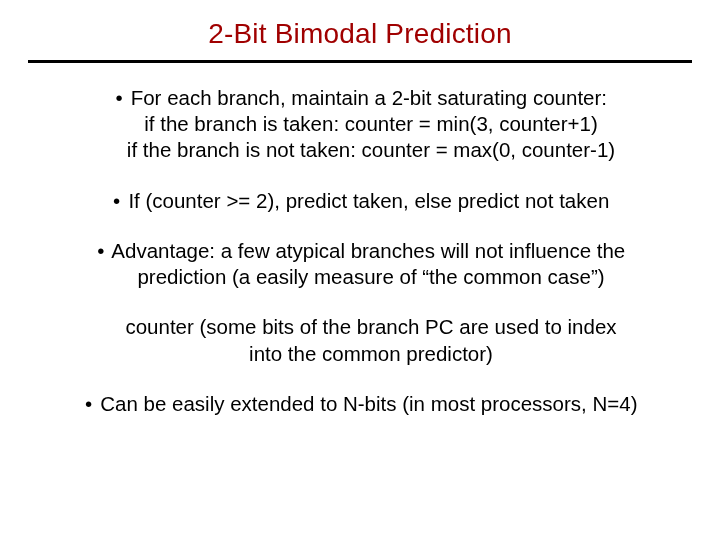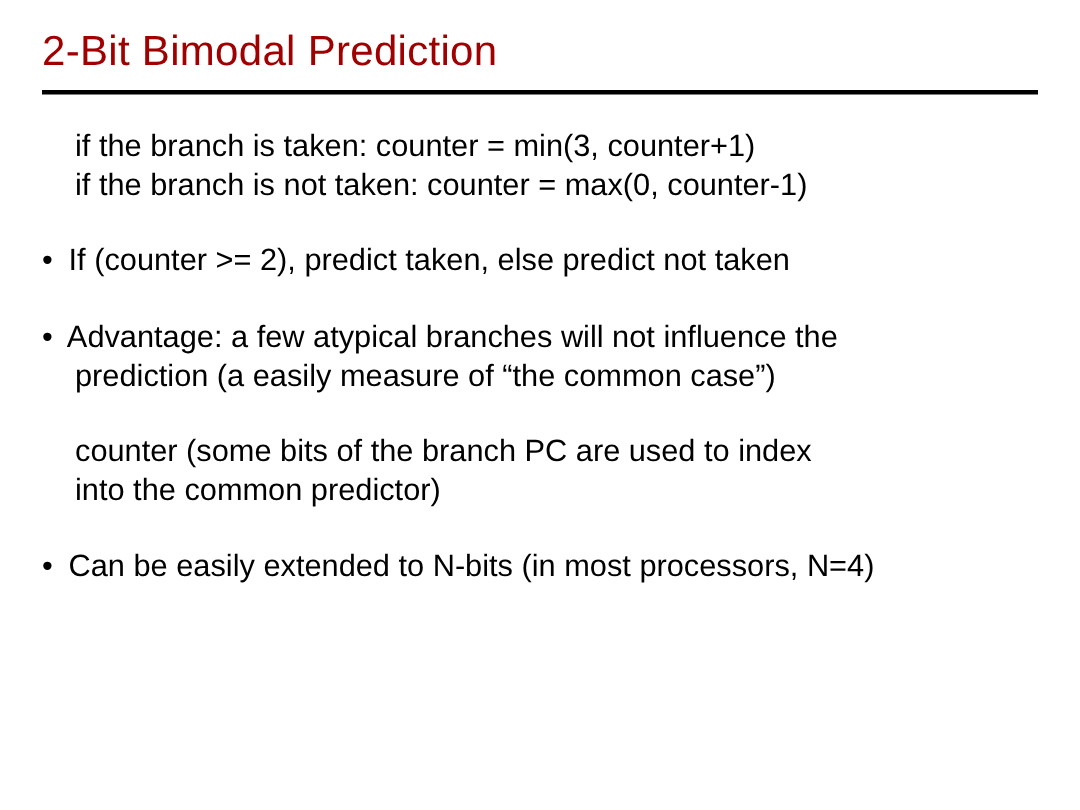--- a/index.html
+++ b/index.html
@@ -1,35 +1,36 @@
 <!DOCTYPE html>
 <html><head>
 <meta charset="utf-8">
 <style>
   * { margin: 0; padding: 0; box-sizing: border-box; }
   html, body { width: 720px; height: 540px; background: #fff; font-family: Arial, Helvetica, sans-serif; color: #000; }
-  .slide { width: 720px; height: 540px; position: relative; padding: 18px 28px 15px 28px; }
+  .slide { width: 720px; height: 540px; position: relative; padding: 18px 28px 15px 28px; text-align: center; }
   .title { font-size: 28px; font-weight: 400; color: #a00000; letter-spacing: 0.2px; }
   .rule { border: 0; border-top: 3px solid #000; margin: 10px 0 22px 0; }
   .body { font-size: 20.5px; line-height: 1.28; }
   .item { margin-bottom: 24px; }
   .item:last-child { margin-bottom: 0; }
   .lead { display: block; padding-left: 0; }
   .cont { display: block; padding-left: 22px; }
   .bullet-dot { display: inline-block; width: 12px; }
 </style>
 </head>
 <body>
 
 <div class="slide">
   <div class="title">2-Bit Bimodal Prediction</div>
   <hr class="rule">
   <div class="body">
 
     <div class="item">
+      <span class="lead"><span class="bullet-dot">•</span> <span>For each branch, maintain a 2-bit saturating counter:</span></span>
       <span class="cont">if the branch is taken: counter = min(3, counter+1)</span>
       <span class="cont">if the branch is not taken: counter = max(0, counter-1)</span>
     </div>
 
     <div class="item">
       <span class="lead"><span class="bullet-dot">•</span> <span>If (counter &gt;= 2), predict taken, else predict not taken</span></span>
     </div>
 
     <div class="item">
       <span class="lead"><span class="bullet-dot">•</span> <span>Advantage: a few atypical branches will not influence the</span></span>

